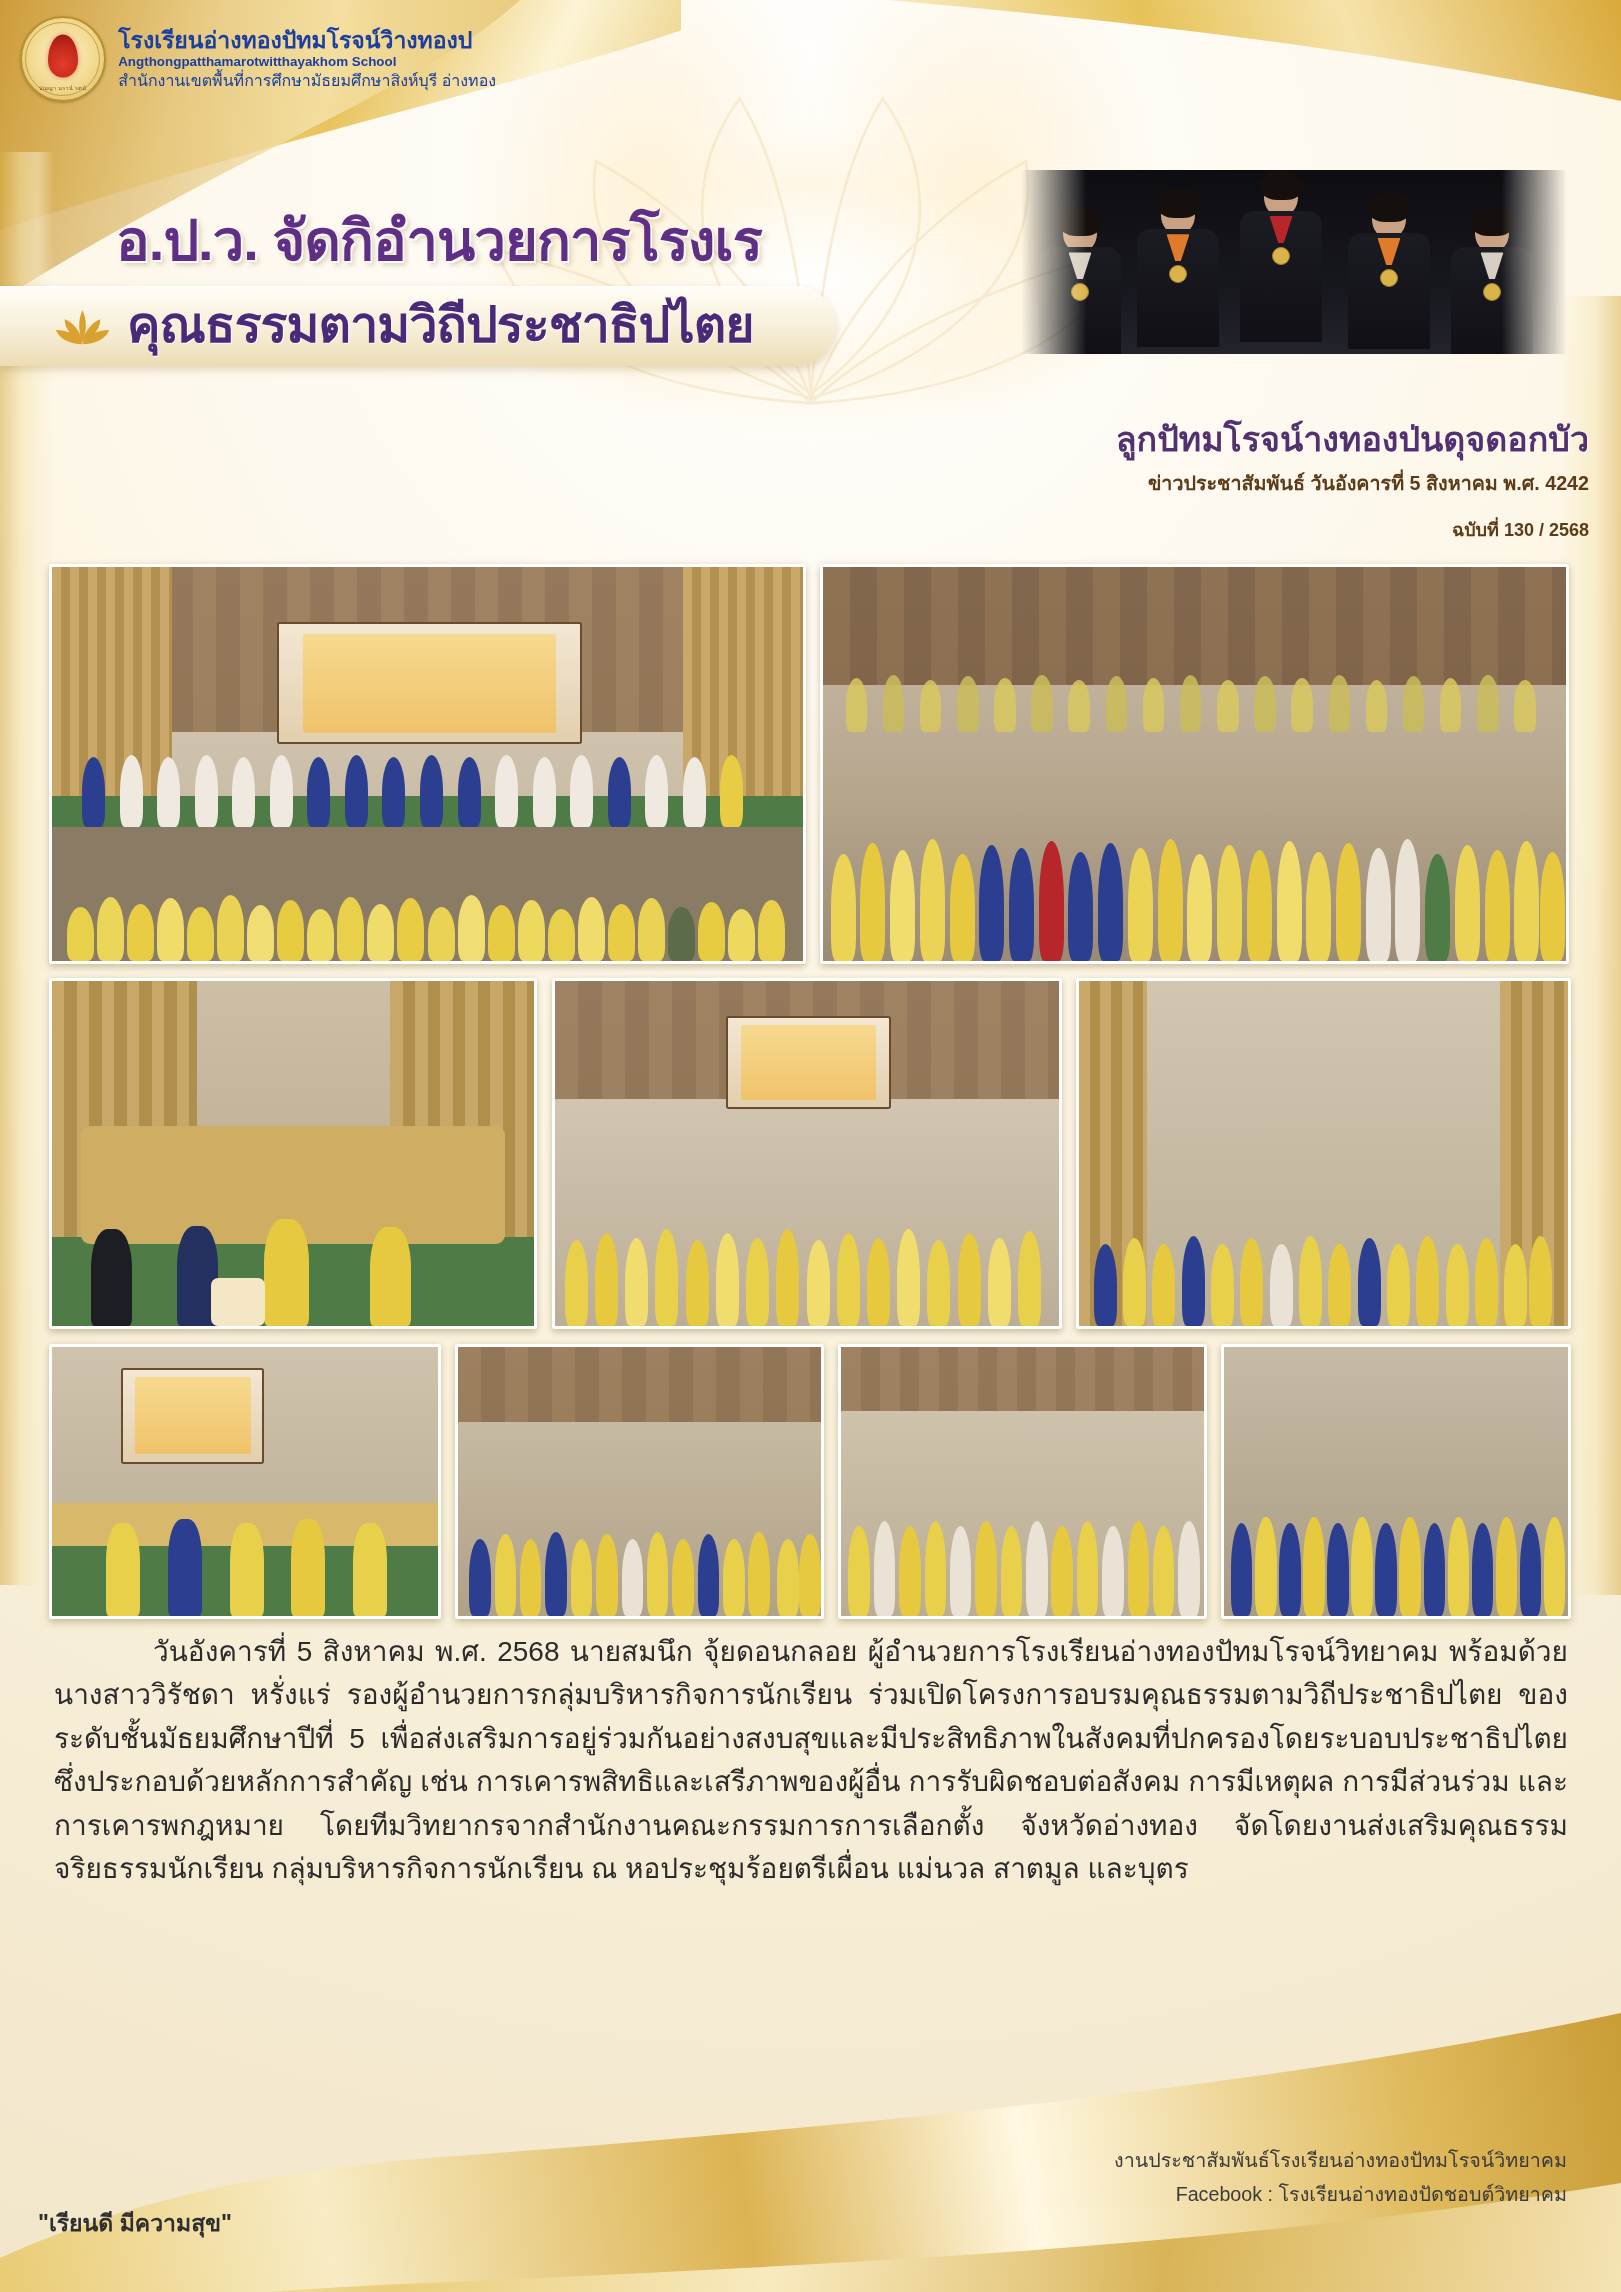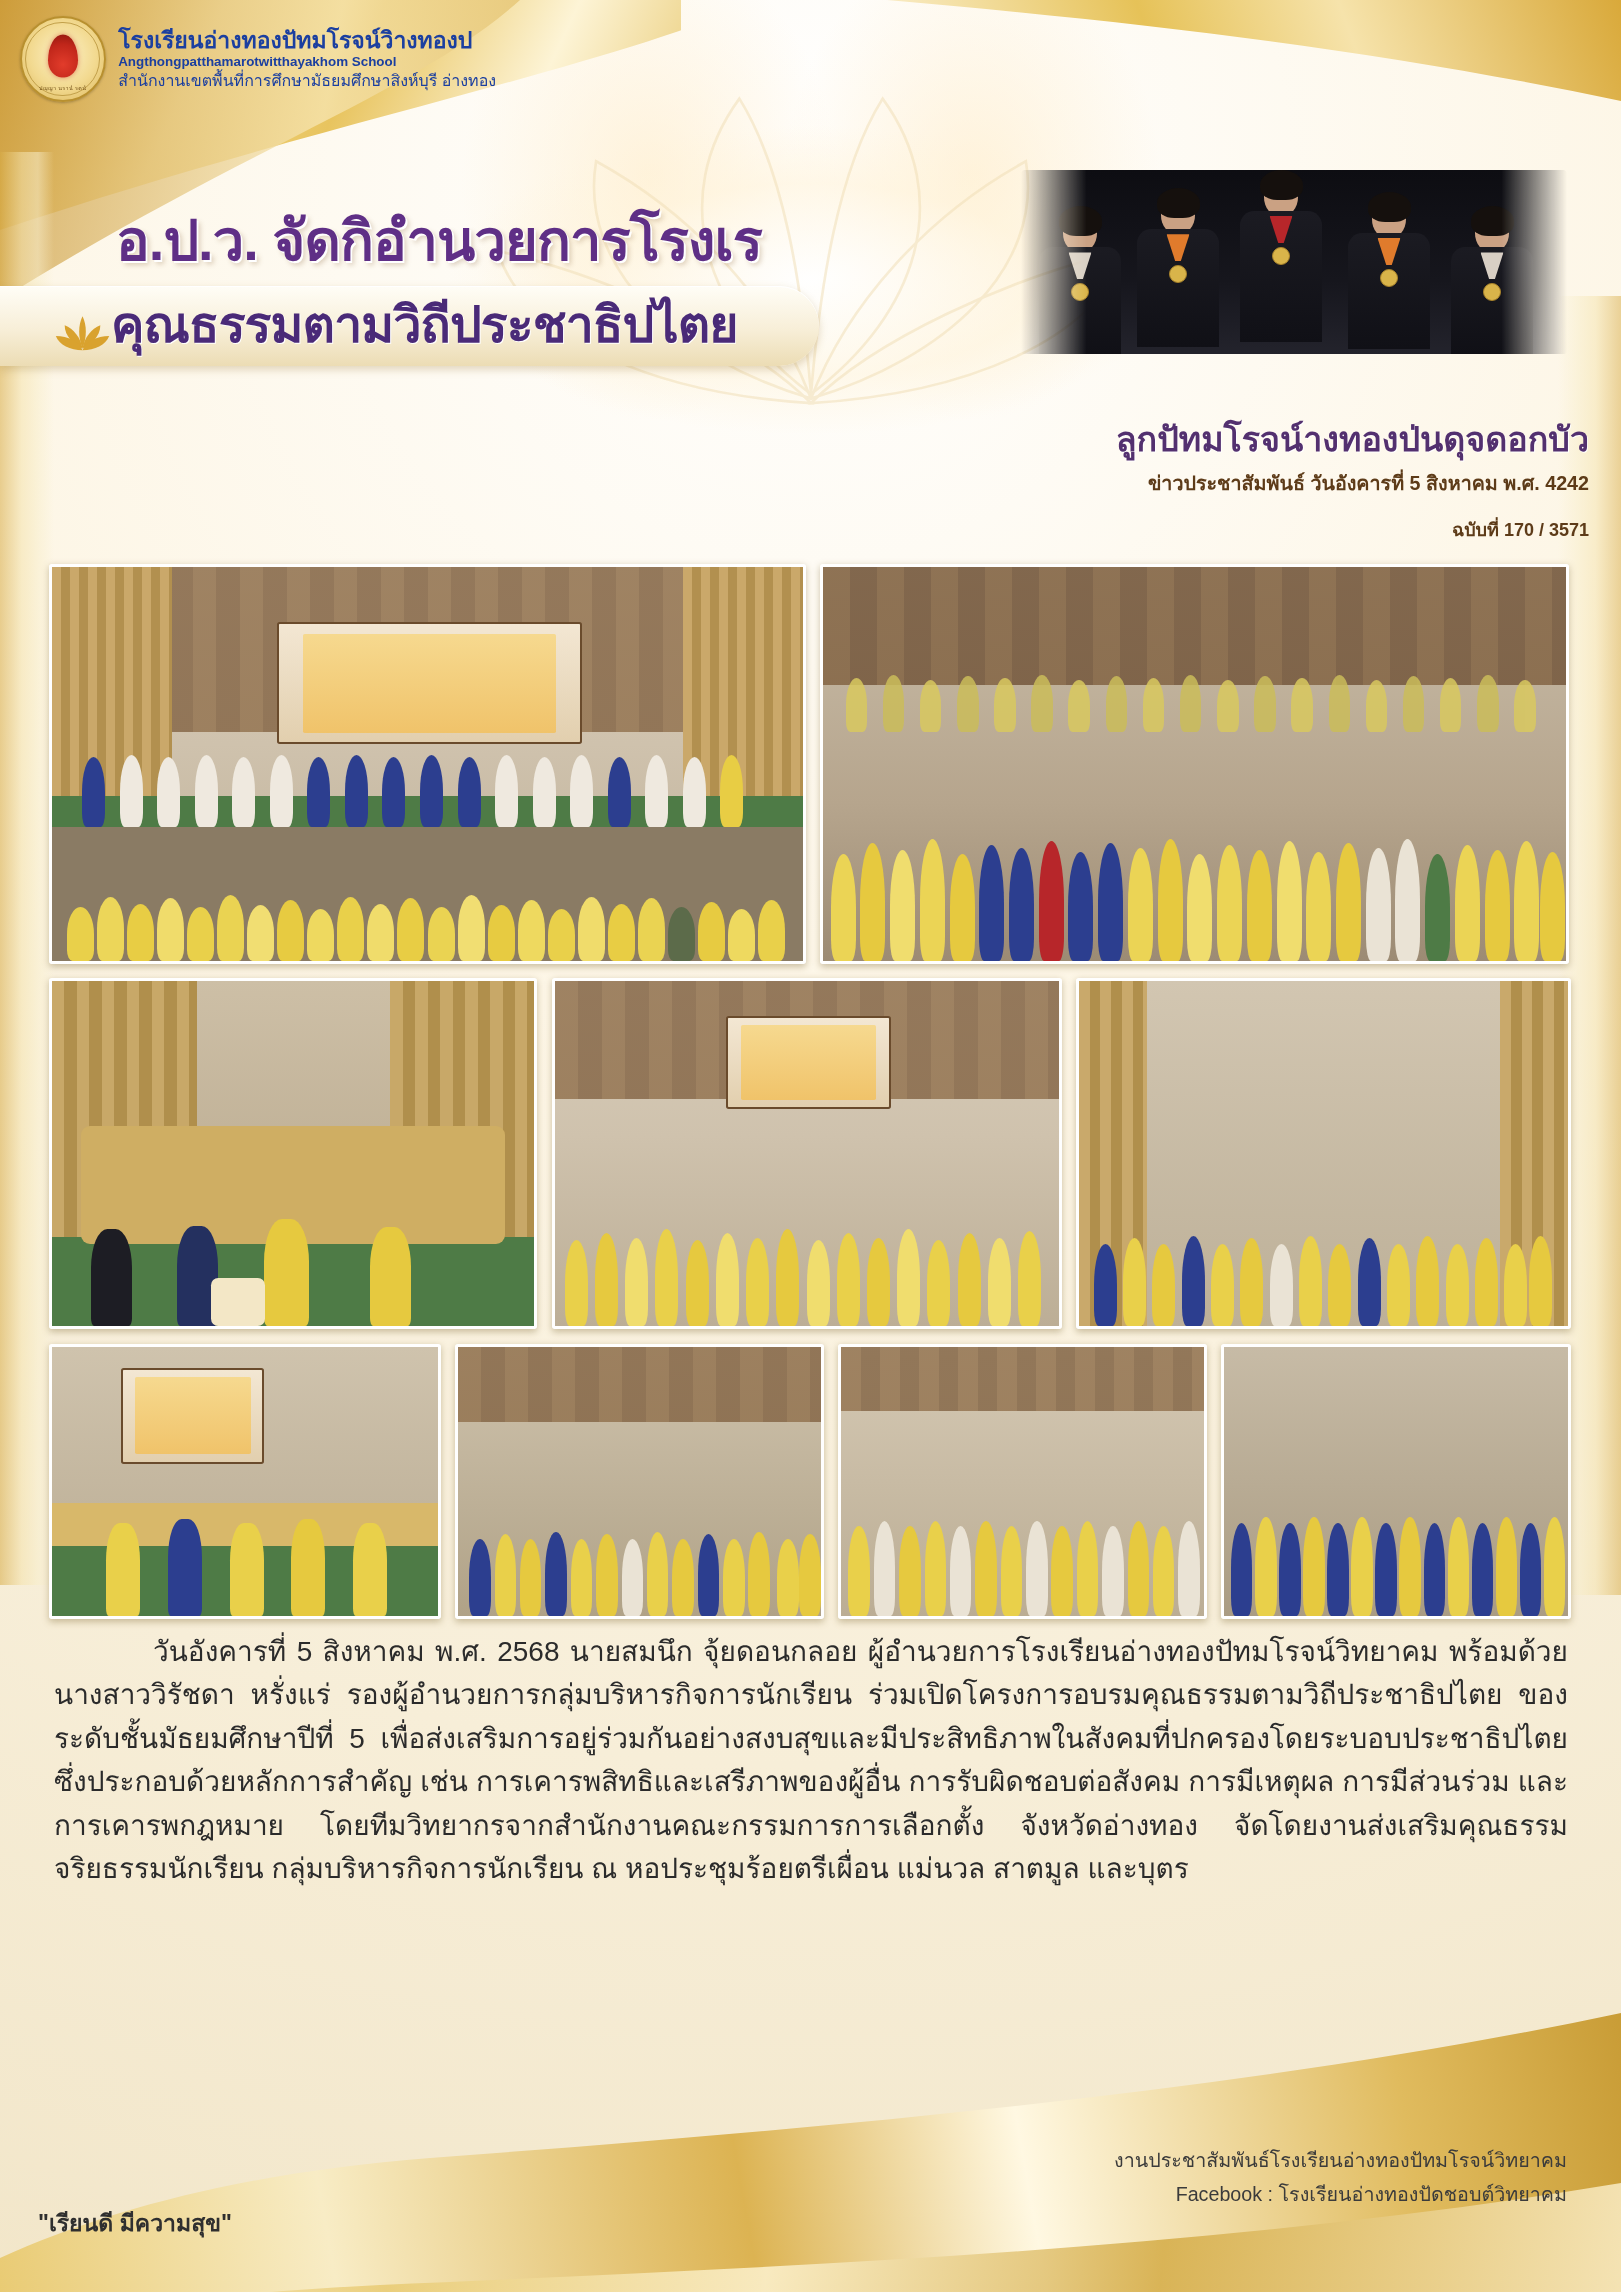--- a/index.html
+++ b/index.html
@@ -104,21 +104,21 @@
   .title-line1{
     position:relative;margin-left:116px;
     font-size:56px;font-weight:bold;color:#5f2f86;line-height:1.1;
     text-shadow:1.8px 1.8px 0 #ffffff, 3.6px 3.6px 5.4px rgba(120,80,30,.25);
     letter-spacing:-0.9px;
   }
   .title-bar{
     margin-top:14.3px;position:relative;
     background:linear-gradient(180deg,#fffdf6 0%,#f7eed7 55%,#ecdcb4 100%);
     border-radius:0 54px 54px 0;
-    padding:12.5px 81px 14.3px 54px;display:inline-flex;align-items:flex-end;
+    padding:12.5px 81px 14.3px 54px;display:inline-flex;align-items:center;gap:16px;
     box-shadow:0 3.6px 9px rgba(150,115,45,.28);
     border-top:1.8px solid #fff;
   }
   .lotus-icon{width:57px;height:41px;flex:0 0 auto;}
   .title-line2{
     font-size:50px;font-weight:bold;color:#4a2a78;line-height:1.05;letter-spacing:-0.9px;
     text-shadow:0.9px 0.9px 0 #fff;
   }
   
   .slogan-wrap{position:absolute;right:32px;top:421px;text-align:right;z-index:26;}
@@ -297,21 +297,21 @@
           <path d="M32 44 C46 44 58 38 62 28 C48 28 36 34 32 44Z"></path>
         </g>
       </svg>
       <div class="title-line2">คุณธรรมตามวิถีประชาธิปไตย</div>
     </div>
   </div>
 
   <div class="slogan-wrap">
     <div class="slogan">ลูกปัทมโรจน์างทองป่นดุจดอกบัว</div>
     <div class="pr-date">ข่าวประชาสัมพันธ์ วันอังคารที่ 5 สิงหาคม พ.ศ. 4242</div>
-    <div class="issue">ฉบับที่ 170 / 3571</div>
+    <div class="issue">ฉบับที่ 130 / 2568</div>
   </div>
 
   <div class="gallery">
 
     <div class="grow">
       <div class="ph" style="width:751px;height:394px">
         <div class="scene">
           <div class="sc-wall"></div>
             <div class="sc-wallwood"></div>
           <div class="sc-curtain"></div>

